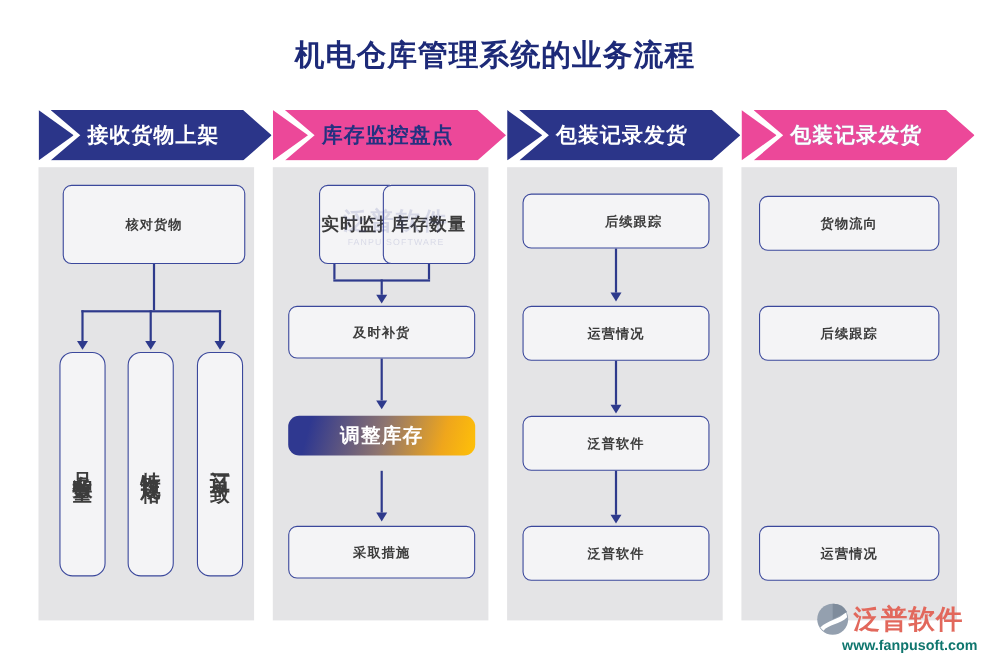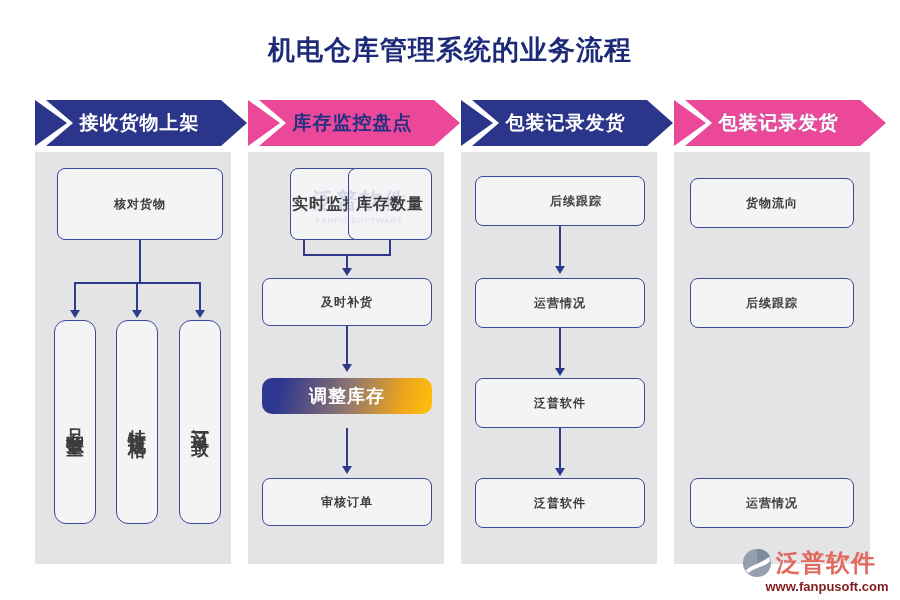--- a/index.html
+++ b/index.html
@@ -80,21 +80,21 @@
   .watermark .wm-main { font-size:22px; font-weight:bold; letter-spacing:2px; }
   .watermark .wm-sub { font-size:8px; letter-spacing:1px; }
 
   
   .logo {
     position:absolute; right:16px; bottom:6px; width:150px;
     display:flex; flex-direction:column; align-items:center; z-index:6;
   }
   .logo-row { display:flex; align-items:center; gap:4px; }
   .logo-name { font-size:24px; font-weight:bold; color:#e2685c; letter-spacing:1px; }
-  .logo-url { font-size:13px; font-weight:bold; color:#7f1d1d; margin-top:0px;margin-left:36px; }
+  .logo-url { font-size:13px; font-weight:bold; color:#0f766e; margin-top:0px;margin-left:36px; }
 </style>
 </head>
 <body>
 
 <div class="page">
 
   <div class="title">机电仓库管理系统的业务流程</div>
 
   <div class="col col1">
     <div class="banner theme-blue">
@@ -137,21 +137,21 @@
       <div class="fbox" style="left:14px; top:126px; width:170px; height:48px;">及时补货</div>
 
       <div class="vl" style="left:98px; top:174px; height:38px;"></div>
       <div class="ah" style="left:94px; top:212px;"></div>
 
       <div class="fbox grad" style="left:14px; top:226px; width:170px; height:36px;">调整库存</div>
 
       <div class="vl" style="left:98px; top:276px; height:38px;"></div>
       <div class="ah" style="left:94px; top:314px;"></div>
 
-      <div class="fbox" style="left:14px; top:326px; width:170px; height:48px;">审核订单</div>
+      <div class="fbox" style="left:14px; top:326px; width:170px; height:48px;">采取措施</div>
     </div>
   </div>
 
   <div class="col col3">
     <div class="banner theme-blue">
       <div class="tri"></div>
       <div class="bodyp">包装记录发货</div>
     </div>
     <div class="band">
       <div class="fbox" style="left:14px; top:24px; width:170px; height:50px;padding-left:32px;">后续跟踪</div>

